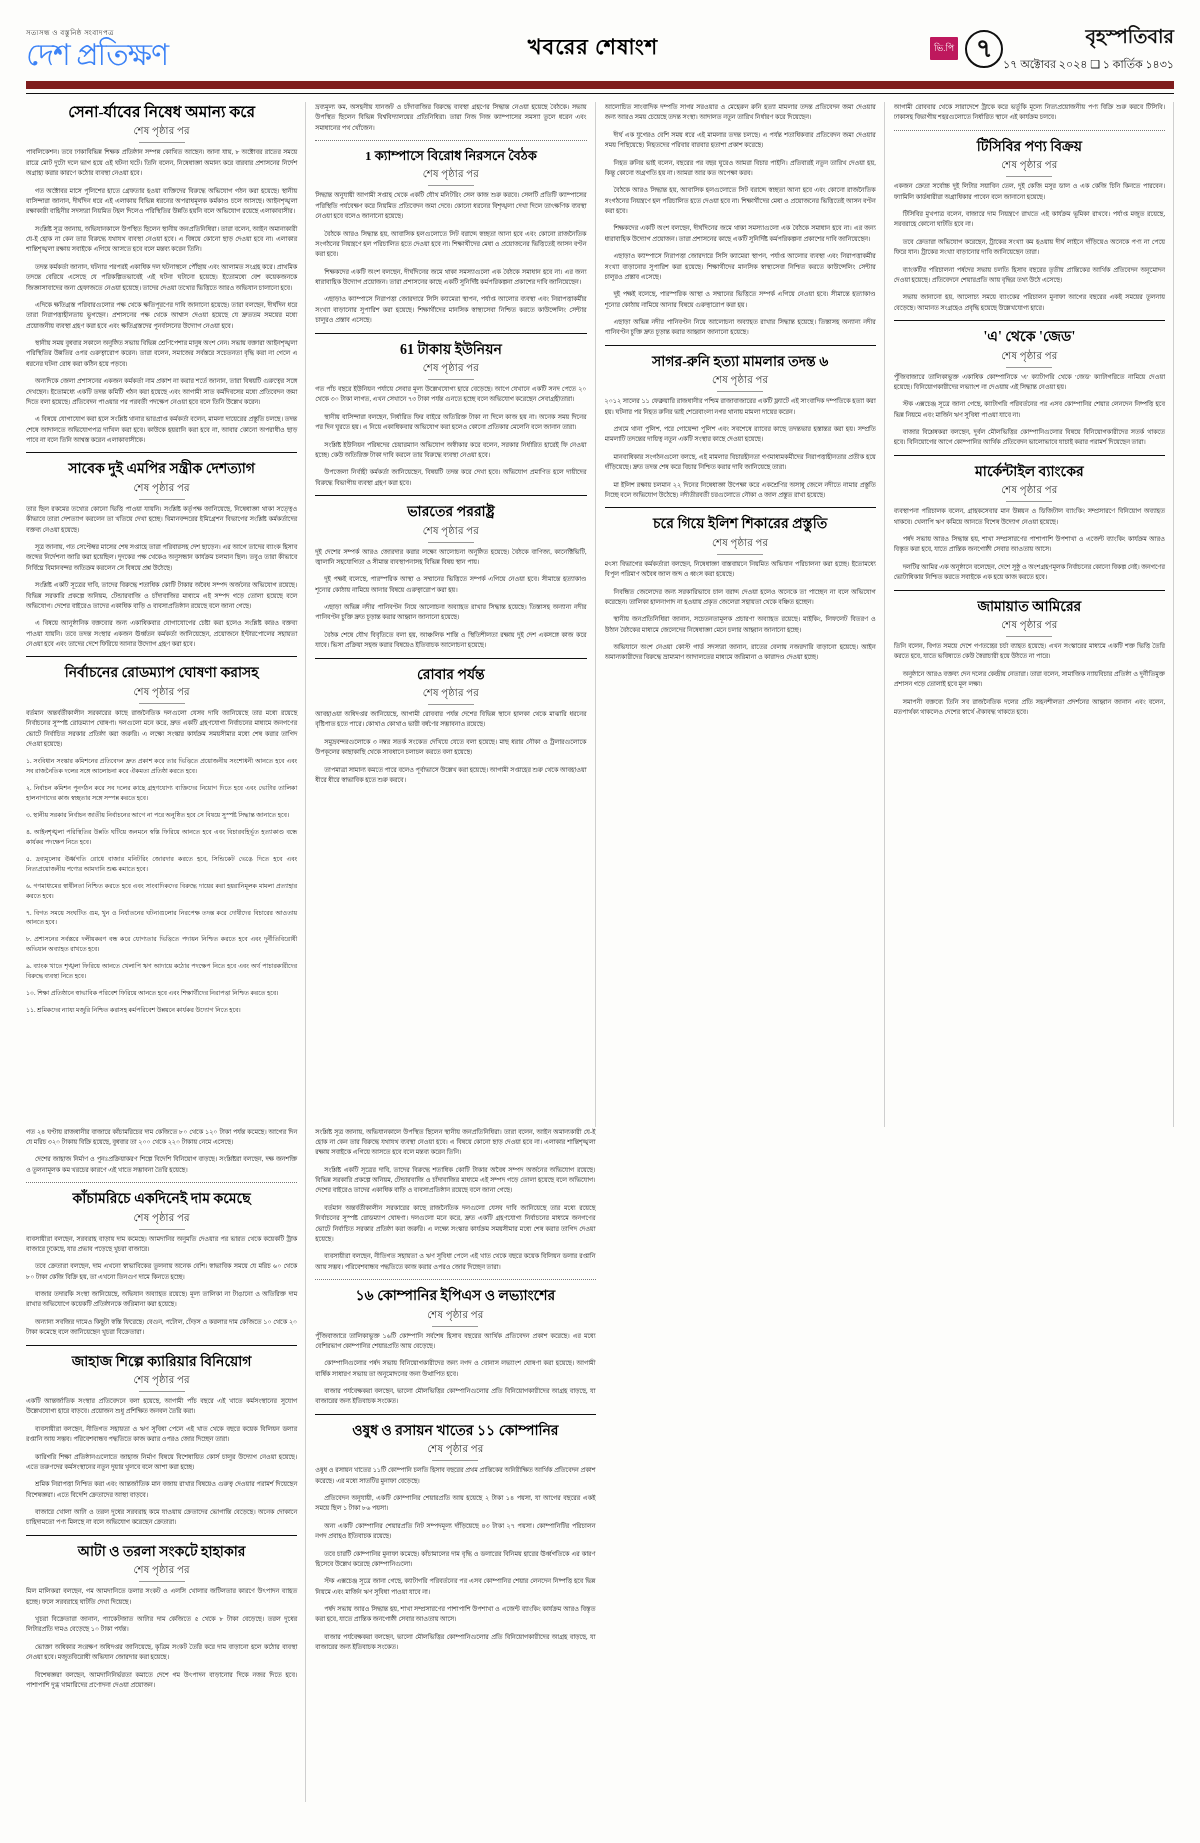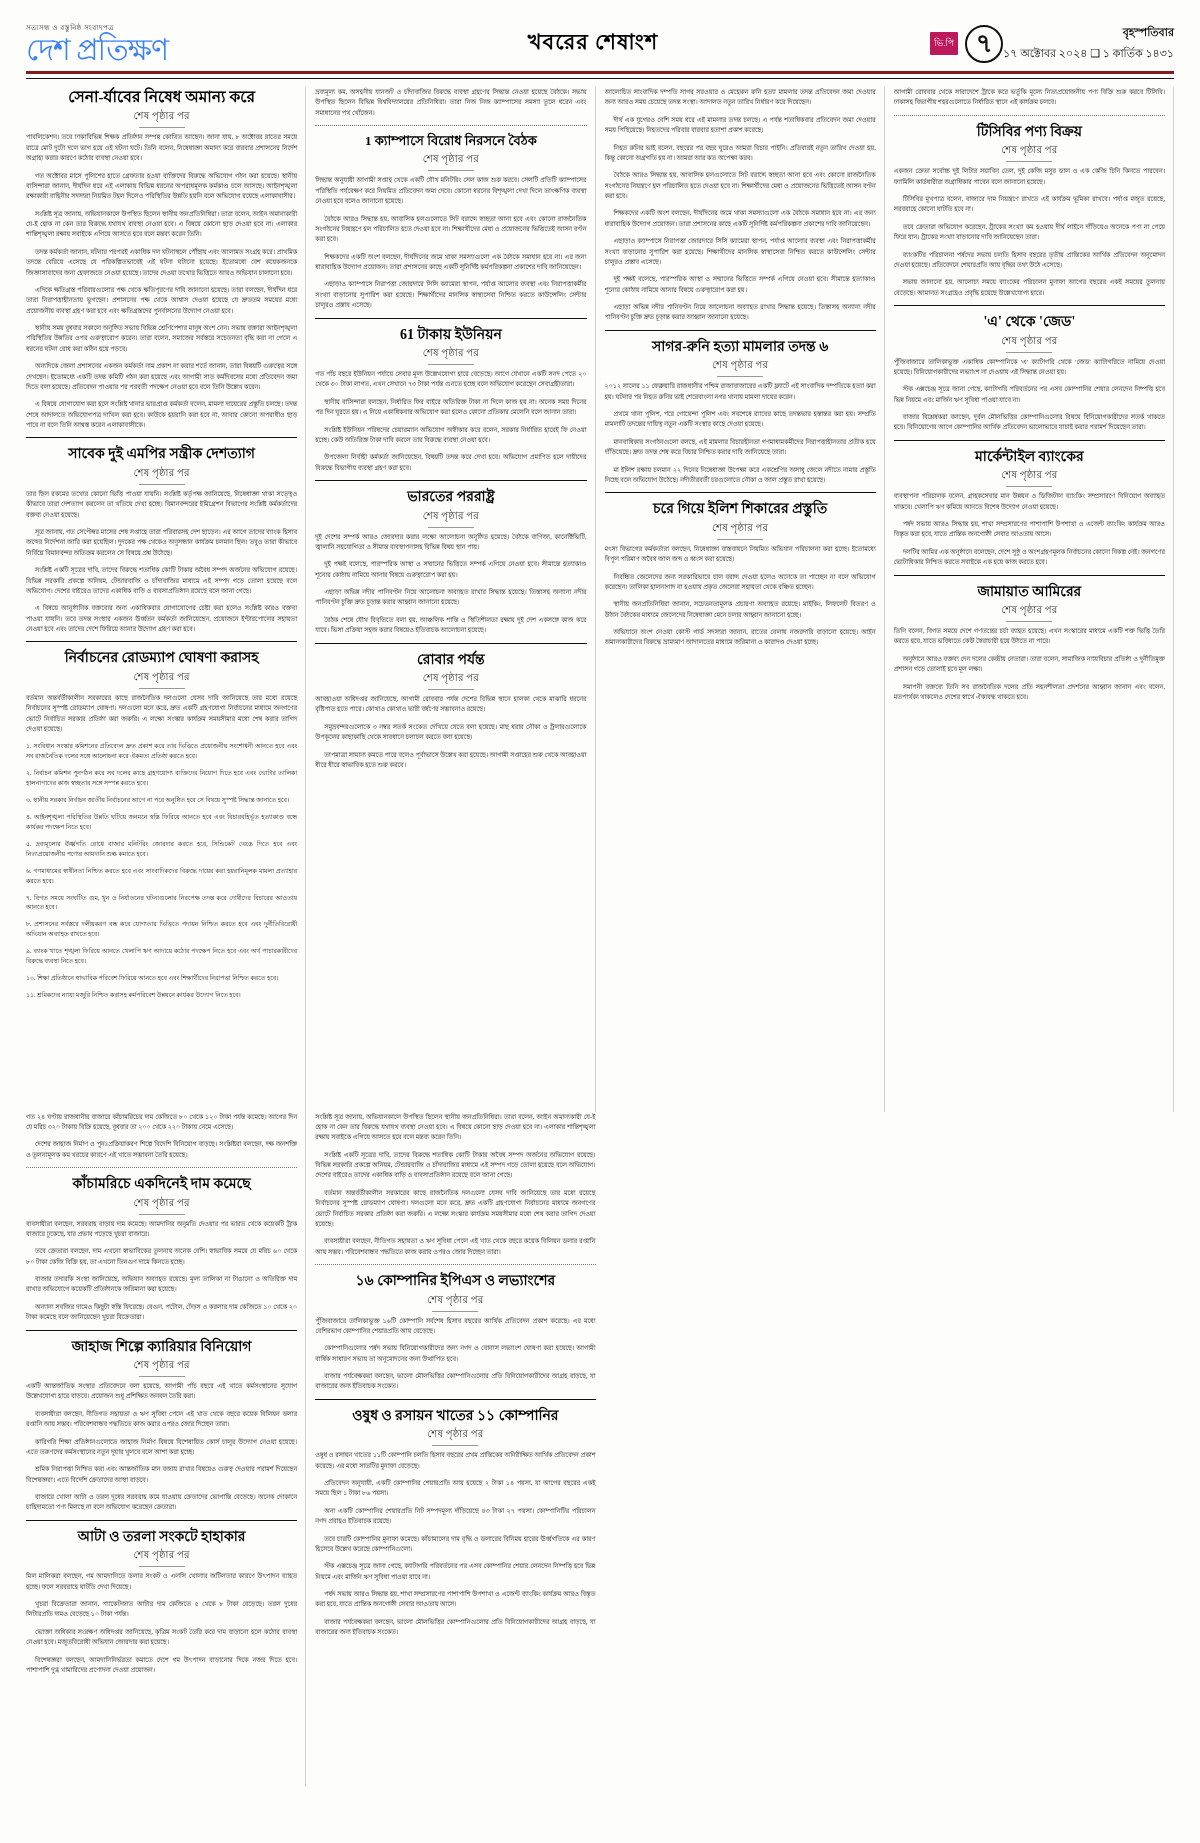--- a/index.html
+++ b/index.html
@@ -13,21 +13,21 @@
     width:1200px;height:1843px;
     box-sizing:border-box;
     padding:22px 26px 18px 26px;
     position:relative;
     background:#fdfdfb;
   }
 
   
   .masthead{
     display:flex;align-items:center;justify-content:space-between;
-    border-bottom:3px solid #7f1d1d;
+    border-bottom:8px solid #7f1d1d;
     padding-bottom:6px;
     margin-bottom:4px;
   }
   .logo-box{display:flex;flex-direction:column;justify-content:center;min-width:230px;}
   .logo-sub{font-size:7px;letter-spacing:.5px;color:#333;margin-bottom:1px;}
   .logo-main{
     font-family:"Liberation Serif", serif;
     font-weight:normal;font-size:30px;line-height:1;
     letter-spacing:-1px;
     color:#3b82f6;
@@ -44,21 +44,21 @@
     writing-mode:horizontal-tb;
     border-radius:1px;
   }
   .badge-num{
     font-size:26px;font-weight:bold;
     border:2px solid #111;border-radius:50%;
     width:34px;height:34px;display:flex;align-items:center;justify-content:center;
     line-height:1;
   }
   .dateline{text-align:right;min-width:160px;}
-  .dateline .day{font-weight:bold;font-size:11px;}
+  .dateline .day{font-weight:bold;font-size:19px;}
   .dateline .date{font-size:11px;margin-top:2px;}
 
   .rule-thin{border-top:1px solid #111;margin:3px 0 8px 0;}
 
   
   .columns{
     display:grid;
     grid-template-columns:repeat(4,1fr);
     column-gap:9px;
     height:1700px;

